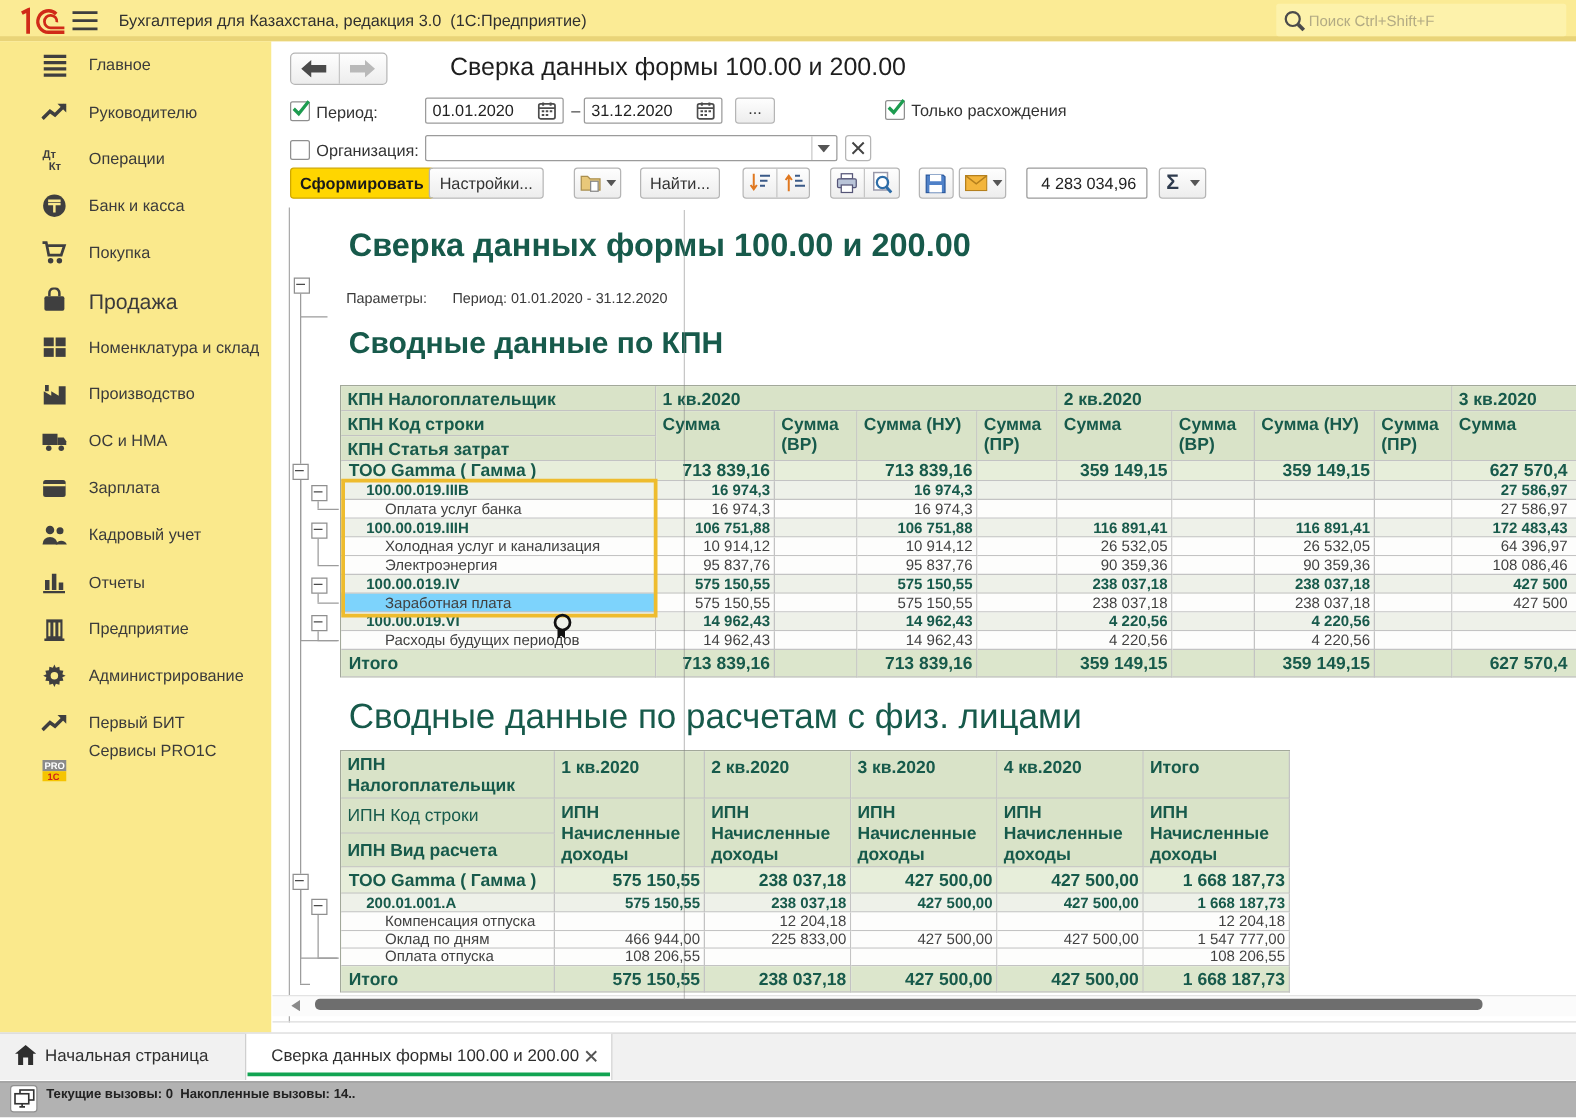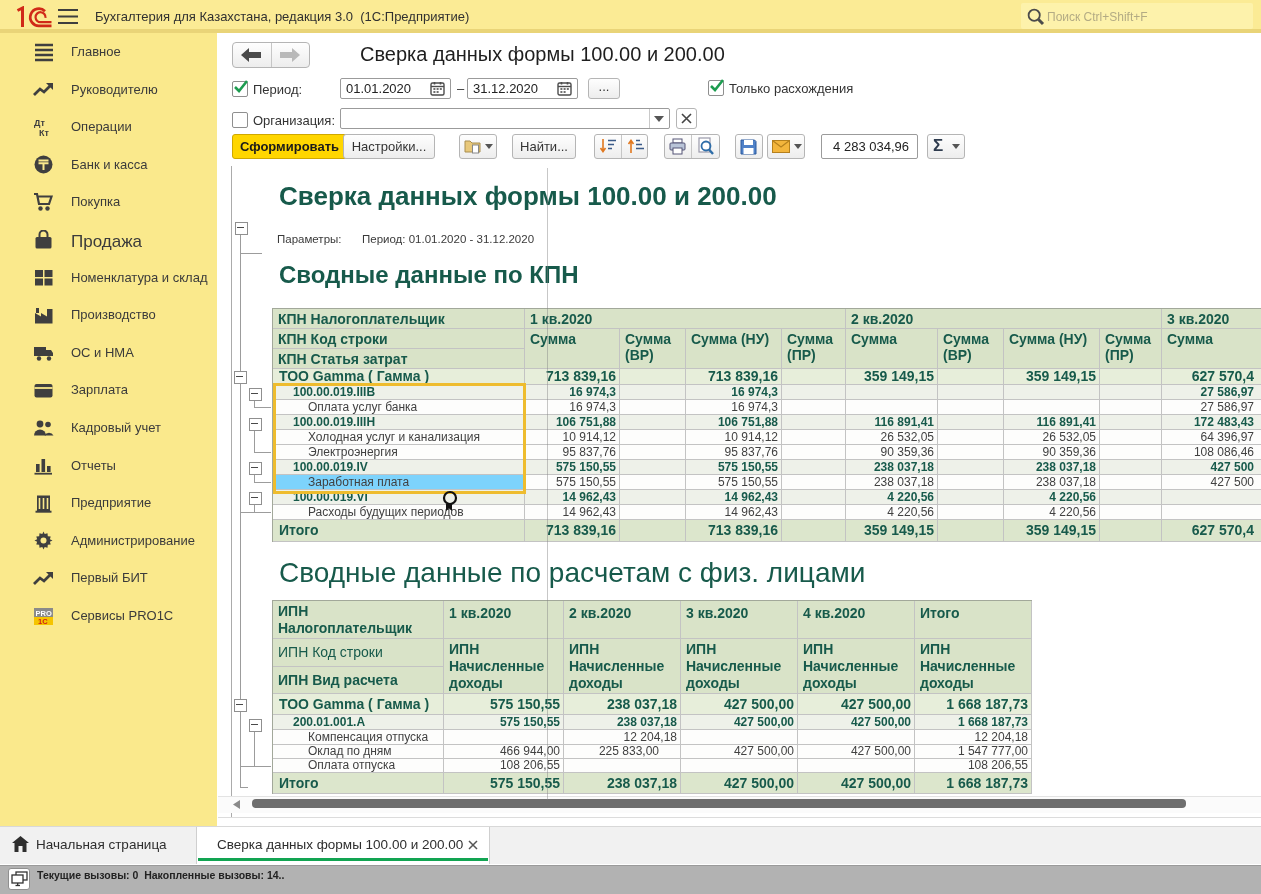--- a/index.html
+++ b/index.html
@@ -117,21 +117,21 @@
     <path d="M1 16 L7 10 L11 13 L19 5" fill="none" stroke="#3f3f3f" stroke-width="2.8"></path>
     <path d="M13 4 L20 4 L20 11 Z" fill="#3f3f3f"></path>
   </svg>
 <div class="abs" style="left:71px;top:570px;font-size:13px;color:#3b3b3b">Первый БИТ</div>
 <svg class="abs" style="left:33px;top:606px" width="21" height="21" viewBox="0 0 21 21">
     <rect x="1" y="2" width="19" height="9" fill="#8a8a8a"></rect>
     <rect x="1" y="11" width="19" height="8" fill="#f5c400"></rect>
     <text x="2.5" y="9.5" font-size="7.5" font-weight="bold" fill="#fff">PRO</text>
     <text x="5" y="18" font-size="7.5" font-weight="bold" fill="#cf2118">1C</text>
   </svg>
-<div class="abs" style="left:71px;top:608px;font-size:13px;color:#3b3b3b">Сервисы PRO1C</div>
+<div class="abs" style="left:71px;top:593px;font-size:13px;color:#3b3b3b">Сервисы PRO1C</div>
 <div class="btn" style="left:232px;top:42px;width:78px;height:26px;border-radius:4px"></div>
 <div class="abs" style="left:271px;top:43px;width:1px;height:24px;background:#c6c6c6"></div>
 <svg class="abs" style="left:240px;top:48px" width="22" height="14" viewBox="0 0 22 14">
 <path d="M9 0 L9 4 L21 4 L21 10 L9 10 L9 14 L1 7 Z" fill="#4a4a4a"></path>
   </svg>
 <svg class="abs" style="left:279px;top:48px" width="22" height="14" viewBox="0 0 22 14">
 <path d="M13 0 L13 4 L1 4 L1 10 L13 10 L13 14 L21 7 Z" fill="#b9b9b9"></path>
   </svg>
 <div class="abs" style="left:360px;top:43px;font-size:20px;color:#1e1e1e">Сверка данных формы 100.00 и 200.00</div>
 <div class="abs" style="left:232px;top:81px;width:14px;height:14px;background:#fff;border:1px solid #8f8f8f;border-radius:2px"></div>
@@ -404,21 +404,21 @@
 <div class="cell" style="left:798px;top:715px;width:117px;height:15px;background:#eef1e9;font-size:12px;font-weight:bold;color:#175a4b;text-align:right;padding-right:3px;line-height:14px">427 500,00</div>
 <div class="cell" style="left:915px;top:715px;width:117px;height:15px;background:#eef1e9;font-size:12px;font-weight:bold;color:#175a4b;text-align:right;padding-right:3px;line-height:14px">1 668 187,73</div>
 <div class="cell" style="left:273px;top:730px;width:171px;height:15px;background:#fdfdfc;font-size:12px;color:#414141;padding-left:35px;line-height:14px">Компенсация отпуска</div>
 <div class="cell" style="left:444px;top:730px;width:120px;height:15px;background:#fdfdfc;font-size:12px;color:#414141;text-align:right;padding-right:3px;line-height:14px"></div>
 <div class="cell" style="left:564px;top:730px;width:117px;height:15px;background:#fdfdfc;font-size:12px;color:#414141;text-align:right;padding-right:3px;line-height:14px">12 204,18</div>
 <div class="cell" style="left:681px;top:730px;width:117px;height:15px;background:#fdfdfc;font-size:12px;color:#414141;text-align:right;padding-right:3px;line-height:14px"></div>
 <div class="cell" style="left:798px;top:730px;width:117px;height:15px;background:#fdfdfc;font-size:12px;color:#414141;text-align:right;padding-right:3px;line-height:14px"></div>
 <div class="cell" style="left:915px;top:730px;width:117px;height:15px;background:#fdfdfc;font-size:12px;color:#414141;text-align:right;padding-right:3px;line-height:14px">12 204,18</div>
 <div class="cell" style="left:273px;top:745px;width:171px;height:14px;background:#fdfdfc;font-size:12px;color:#414141;padding-left:35px;line-height:13px">Оклад по дням</div>
 <div class="cell" style="left:444px;top:745px;width:120px;height:14px;background:#fdfdfc;font-size:12px;color:#414141;text-align:right;padding-right:3px;line-height:13px">466 944,00</div>
-<div class="cell" style="left:564px;top:745px;width:117px;height:14px;background:#fdfdfc;font-size:12px;color:#414141;text-align:right;padding-right:21px;line-height:13px">225 833,00</div>
+<div class="cell" style="left:564px;top:745px;width:117px;height:14px;background:#fdfdfc;font-size:12px;color:#414141;text-align:right;padding-right:3px;line-height:13px">225 833,00</div>
 <div class="cell" style="left:681px;top:745px;width:117px;height:14px;background:#fdfdfc;font-size:12px;color:#414141;text-align:right;padding-right:3px;line-height:13px">427 500,00</div>
 <div class="cell" style="left:798px;top:745px;width:117px;height:14px;background:#fdfdfc;font-size:12px;color:#414141;text-align:right;padding-right:3px;line-height:13px">427 500,00</div>
 <div class="cell" style="left:915px;top:745px;width:117px;height:14px;background:#fdfdfc;font-size:12px;color:#414141;text-align:right;padding-right:3px;line-height:13px">1 547 777,00</div>
 <div class="cell" style="left:273px;top:759px;width:171px;height:14px;background:#fdfdfc;font-size:12px;color:#414141;padding-left:35px;line-height:13px">Оплата отпуска</div>
 <div class="cell" style="left:444px;top:759px;width:120px;height:14px;background:#fdfdfc;font-size:12px;color:#414141;text-align:right;padding-right:3px;line-height:13px">108 206,55</div>
 <div class="cell" style="left:564px;top:759px;width:117px;height:14px;background:#fdfdfc;font-size:12px;color:#414141;text-align:right;padding-right:3px;line-height:13px"></div>
 <div class="cell" style="left:681px;top:759px;width:117px;height:14px;background:#fdfdfc;font-size:12px;color:#414141;text-align:right;padding-right:3px;line-height:13px"></div>
 <div class="cell" style="left:798px;top:759px;width:117px;height:14px;background:#fdfdfc;font-size:12px;color:#414141;text-align:right;padding-right:3px;line-height:13px"></div>
 <div class="cell" style="left:915px;top:759px;width:117px;height:14px;background:#fdfdfc;font-size:12px;color:#414141;text-align:right;padding-right:3px;line-height:13px">108 206,55</div>
 <div class="cell" style="left:273px;top:773px;width:171px;height:21px;background:#dce6cc;font-size:14px;font-weight:bold;color:#175a4b;padding-left:6px;line-height:20px">Итого</div>

